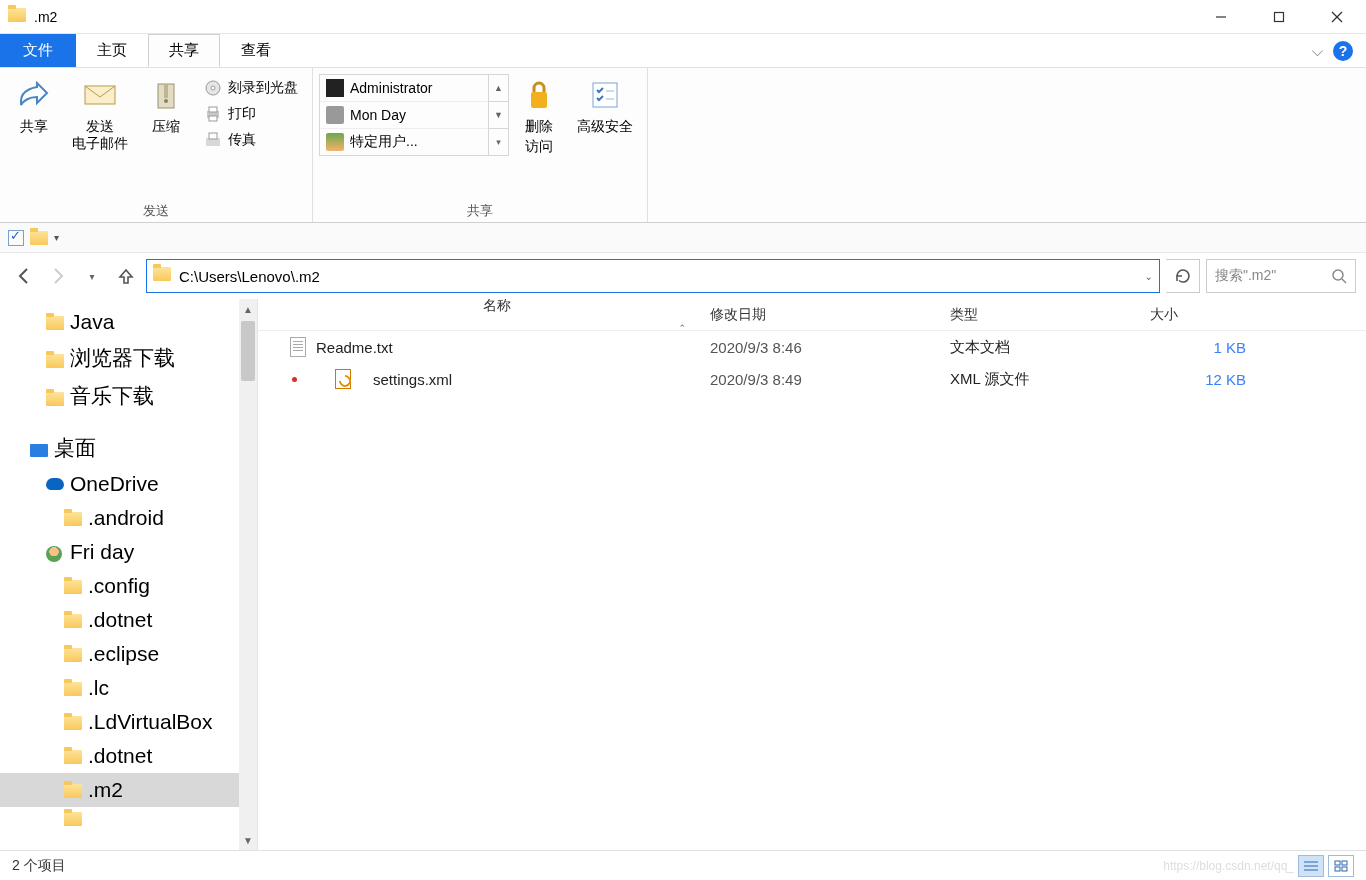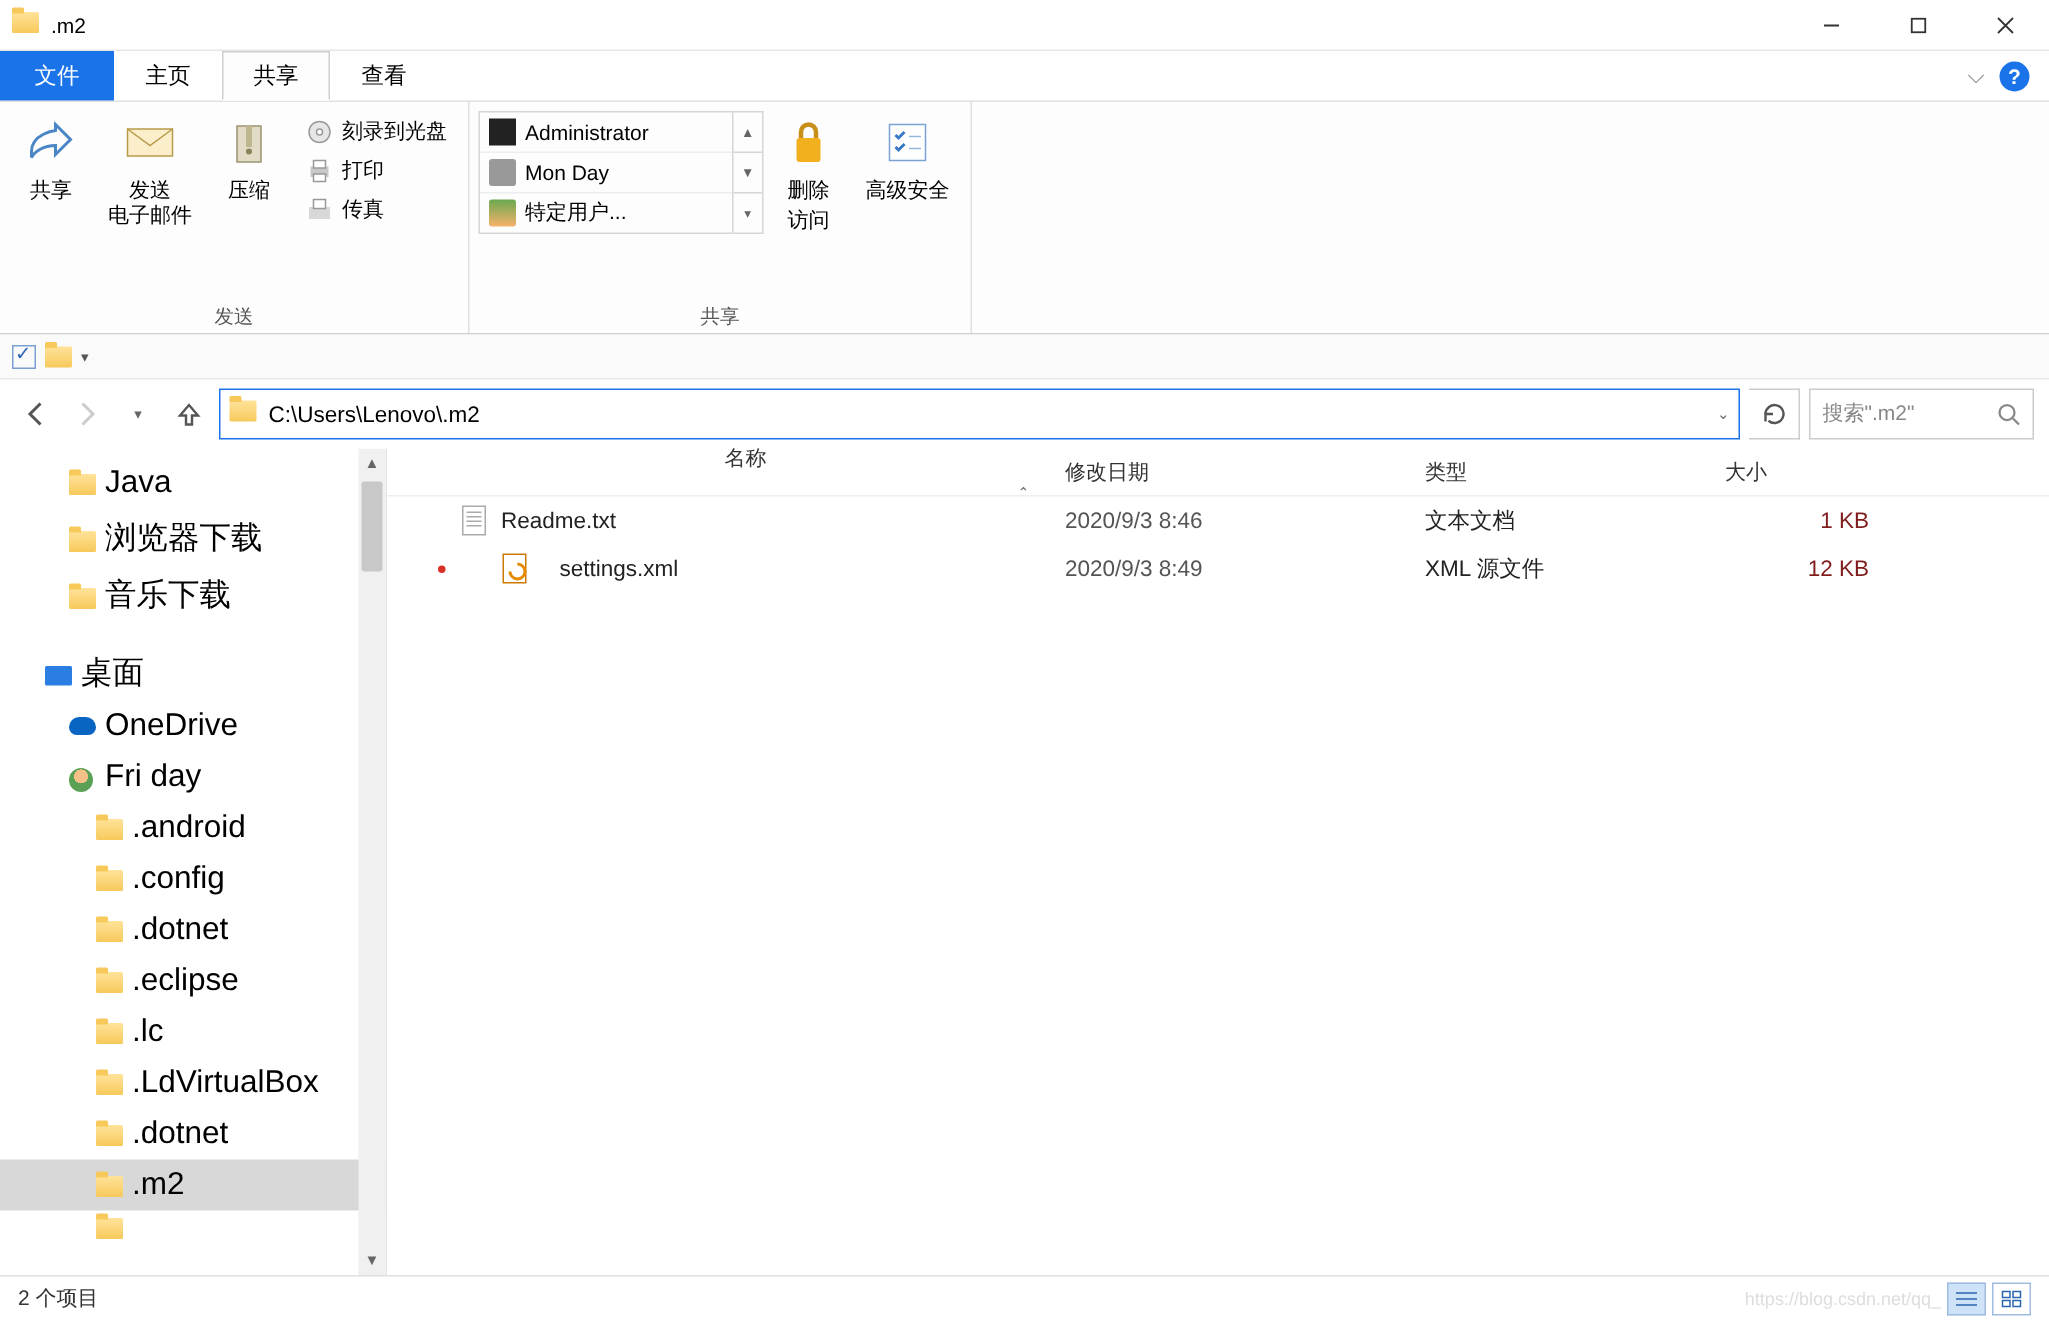--- a/index.html
+++ b/index.html
@@ -77,21 +77,21 @@
 .colh.name{width:440px;flex-direction:column;}
 .colh.date{width:240px;}
 .colh.type{width:200px;}
 .colh.size{width:120px;justify-content:flex-start;}
 .sort-caret{font-size:9px;color:#666;margin-left:auto;}
 .filerow{display:flex;height:32px;align-items:center;}
 .fcell{padding:0 12px;font-size:15px;color:#222;display:flex;align-items:center;gap:10px;}
 .fcell.name{width:440px;}
 .fcell.date{width:240px;color:#555;font-size:15px;}
 .fcell.type{width:200px;color:#222;}
-.fcell.size{width:120px;justify-content:flex-end;color:#7f1d1d;}
+.fcell.size{width:120px;justify-content:flex-end;color:#3b82f6;}
 .red-dot{width:5px;height:5px;border-radius:50%;background:#d93025;position:relative;left:-16px;}
 
 
 .statusbar{height:30px;border-top:1px solid #e0e0e0;display:flex;align-items:center;padding:0 12px;font-size:14px;color:#333;background:#fff;}
 .statusbar .watermark{margin-left:auto;color:#ddd;font-size:12px;}
 .viewbtn{width:26px;height:22px;border:1px solid #9fbce0;margin-left:4px;display:flex;align-items:center;justify-content:center;}
 .viewbtn.active{background:#cfe3f8;}
 
 
 .folder-ico{width:18px;height:14px;background:linear-gradient(#ffe39a,#f7c95b);border-radius:1px;position:relative;}
@@ -328,31 +328,31 @@
           <div class="desk-ico"></div>
         </div>
         <span>桌面</span>
       </div>
     <div class="tree-item tree-indent0">
         <div class="tree-icon">
           <div class="onedrive-ico"></div>
         </div>
         <span>OneDrive</span>
       </div>
+    <div class="tree-item tree-indent2">
+        <div class="tree-icon">
+          <div class="folder-ico"></div>
+        </div>
+        <span>.android</span>
+      </div>
     <div class="tree-item tree-indent0">
         <div class="tree-icon">
           <div class="user-ico"></div>
         </div>
         <span>Fri day</span>
-      </div>
-    <div class="tree-item tree-indent2">
-        <div class="tree-icon">
-          <div class="folder-ico"></div>
-        </div>
-        <span>.android</span>
       </div>
     <div class="tree-item tree-indent2">
         <div class="tree-icon">
           <div class="folder-ico"></div>
         </div>
         <span>.config</span>
       </div>
     <div class="tree-item tree-indent2">
         <div class="tree-icon">
           <div class="folder-ico"></div>
@@ -413,21 +413,21 @@
         </div>
       <div class="colh type">
           <span>类型</span>
         </div>
       <div class="colh size">
           <span>大小</span>
         </div>
     </div>
     <div id="files-container">
         <div class="filerow">
-          <div class="fcell name" style="padding-left:50px;position:relative;">
+          <div class="fcell name" style="padding-left:32px;position:relative;">
             <div class="txt-ico"></div>
             <span>Readme.txt</span>
           </div>
           <div class="fcell date">
             <span>2020/9/3 8:46</span>
           </div>
           <div class="fcell type">
             <span>文本文档</span>
           </div>
           <div class="fcell size">

